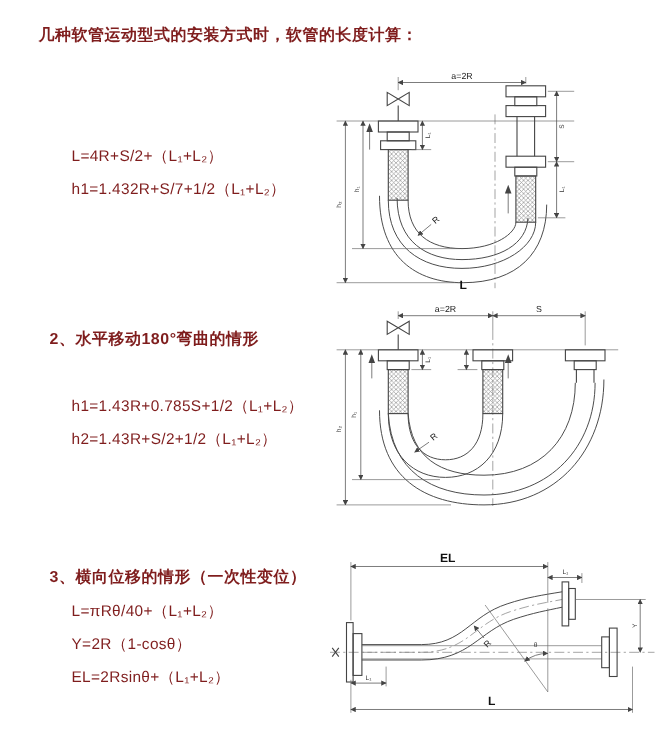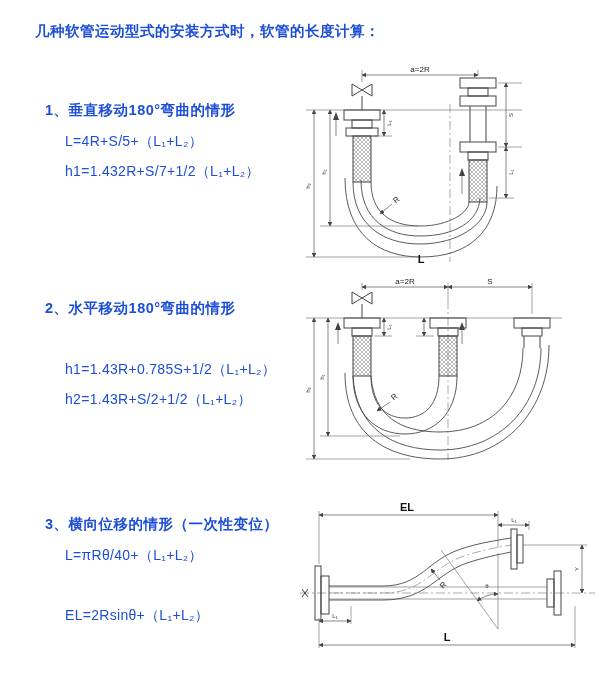--- a/index.html
+++ b/index.html
@@ -1,17 +1,17 @@
 <!DOCTYPE html>
 <html><head>
 <meta charset="utf-8">
 <style>
   html,body{margin:0;padding:0;background:#fff;}
   .page{position:relative;width:600px;height:675px;background:#ffffff;overflow:hidden;
-        font-family:"Liberation Sans","DejaVu Sans",sans-serif;color:#1d4ed8;}
+        font-family:"Liberation Sans","DejaVu Sans",sans-serif;color:#7f1d1d;}
   .title{position:absolute;left:35px;top:22px;font-size:14.5px;font-weight:600;letter-spacing:.5px;}
   .heading{position:absolute;left:45px;font-size:14.5px;font-weight:600;letter-spacing:.5px;}
   .formula{position:absolute;left:65px;font-size:14px;font-weight:500;letter-spacing:.3px;}
   .diag{position:absolute;}
   svg{display:block;}
   svg text{font-family:"Liberation Sans","DejaVu Sans",sans-serif;fill:#333;stroke:none;font-size:7px;}
   svg text.big{font-size:11px;font-weight:bold;fill:#111;}
   svg text.med{font-size:8px;fill:#222;}
   svg text.tiny{font-size:6px;}
   .ln{stroke:#444;fill:none;stroke-width:1;}
@@ -20,30 +20,30 @@
   .cl{stroke:#888;fill:none;stroke-width:.7;stroke-dasharray:9 3 2 3;}
   .hose{stroke:#4a4a4a;fill:none;stroke-width:.9;}
 </style>
 </head>
 <body>
 
 <div class="page">
 
   <div class="title">几种软管运动型式的安装方式时，软管的长度计算：</div>
 
-  <div class="heading" style="top:101px">1、垂直移动180°弯曲的情形</div>
-  <div class="formula" style="top:133px">L=4R+S/5+（L₁+L₂）</div>
+  <div class="formula" style="top:133px">L=4R+S/2+（L₁+L₂）</div>
   <div class="formula" style="top:163px">h1=1.432R+S/7+1/2（L₁+L₂）</div>
 
   <div class="heading" style="top:299px">2、水平移动180°弯曲的情形</div>
   <div class="formula" style="top:361px">h1=1.43R+0.785S+1/2（L₁+L₂）</div>
   <div class="formula" style="top:391px">h2=1.43R+S/2+1/2（L₁+L₂）</div>
 
   <div class="heading" style="top:515px">3、横向位移的情形（一次性变位）</div>
   <div class="formula" style="top:547px">L=πRθ/40+（L₁+L₂）</div>
+  <div class="formula" style="top:577px">Y=2R（1-cosθ）</div>
   <div class="formula" style="top:607px">EL=2Rsinθ+（L₁+L₂）</div>
 
   <div class="diag" style="left:300px;top:64px">
   <svg width="300" height="204" viewBox="0 0 300 204">
     <defs>
       <marker id="ar1" viewBox="0 0 10 10" refX="9" refY="5" markerWidth="7" markerHeight="7" orient="auto-start-reverse">
         <path d="M0,0 L10,5 L0,10 z" fill="#444"></path>
       </marker>
       <pattern id="braid1" width="4" height="4" patternUnits="userSpaceOnUse">
         <path d="M0,4 l4,-4 M0,0 l4,4" stroke="#909090" stroke-width="0.6"></path>

